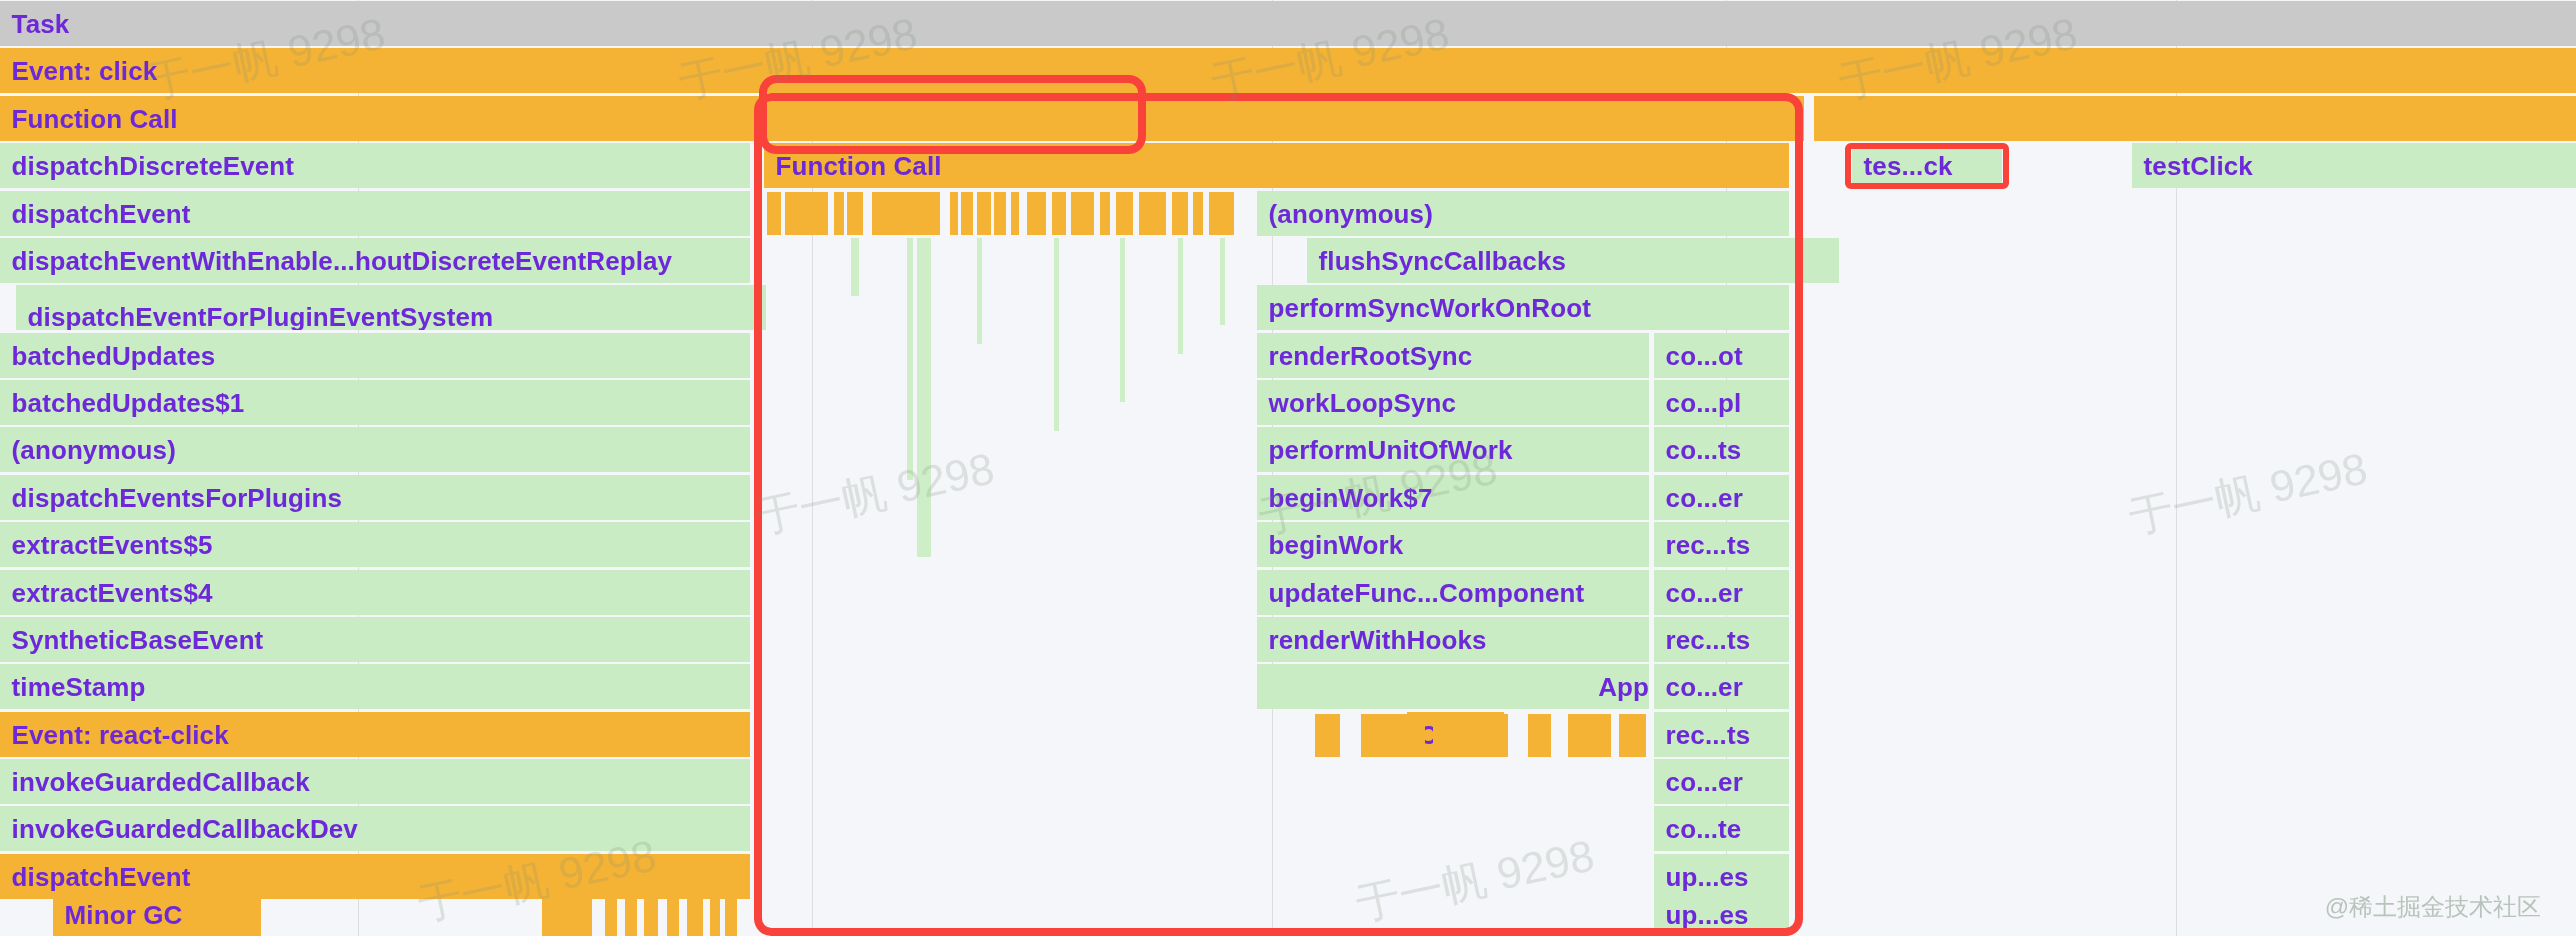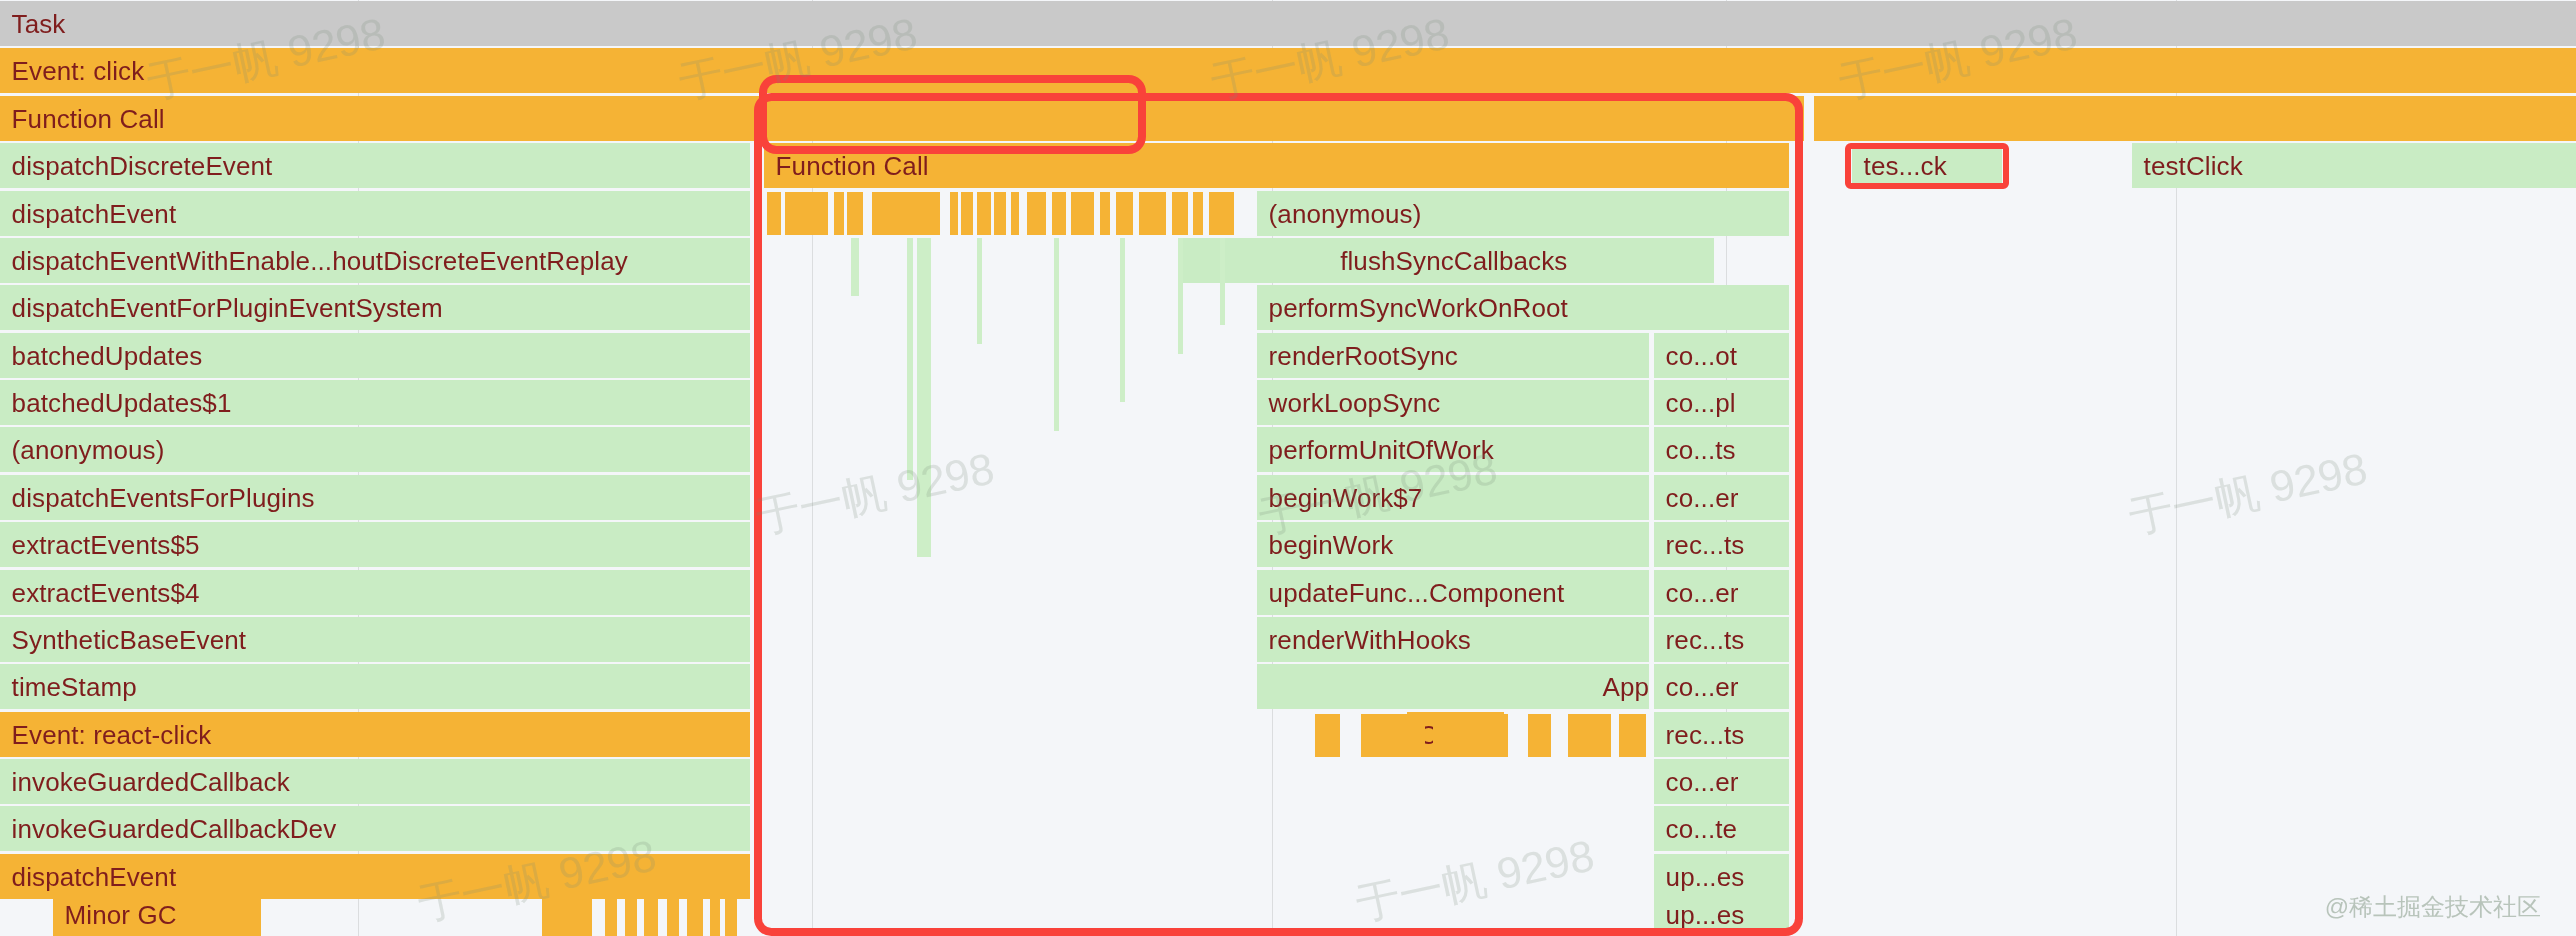--- a/index.html
+++ b/index.html
@@ -6,21 +6,21 @@
   body{font-family:"Liberation Sans","DejaVu Sans",sans-serif;}
   #stage{position:relative;width:2576px;height:936px;overflow:hidden;background:#f4f6f9;}
 
   
   .vgrid{position:absolute;top:0;bottom:0;width:1px;background:rgba(0,0,0,0.10);pointer-events:none;}
 
   
   .row{position:absolute;left:0;width:2576px;height:47px;}
   .bar{position:absolute;top:1px;height:45px;box-sizing:border-box;
        display:flex;align-items:center;overflow:hidden;white-space:nowrap;}
-  .bar .lbl{padding-left:11.6px;font-size:26px;line-height:1;color:#7f1d1d;letter-spacing:0.1px;}
+  .bar .lbl{padding-left:11.6px;font-size:26px;line-height:1;color:#6d28d9;letter-spacing:0.1px;font-weight:bold;}
 
   .t-task   {background:#c9c9c9;}
   .t-orange {background:#f5b335;}
   .t-green  {background:#c9ecc4;}
 
   
   .frag{position:absolute;top:2.9px;height:43px;background:#f5b335;}
   .fragG{position:absolute;background:#cdeec7;}
 
   
@@ -79,26 +79,26 @@
         <span class="lbl">dispatchEvent</span>
       </div>
       <div class="bar t-green" style="left: 1257px; width: 532px;">
         <span class="lbl">(anonymous)</span>
       </div>
     </div>
     <div class="row" style="top: 237px;">
       <div class="bar t-green" style="left: 0px; width: 750px;">
         <span class="lbl">dispatchEventWithEnable...houtDiscreteEventReplay</span>
       </div>
-      <div class="bar t-green" style="left: 1182px; width: 532px; justify-content: center;">
+      <div class="bar t-green" style="left: 1307px; width: 532px;">
         <span class="lbl">flushSyncCallbacks</span>
       </div>
     </div>
     <div class="row" style="top: 284px;">
-      <div class="bar t-green" style="left: 0px; width: 750px;">
+      <div class="bar t-green" style="left: 16px; width: 750px; align-items: flex-end;">
         <span class="lbl">dispatchEventForPluginEventSystem</span>
       </div>
       <div class="bar t-green" style="left: 1257px; width: 532px;">
         <span class="lbl">performSyncWorkOnRoot</span>
       </div>
     </div>
     <div class="row" style="top: 332px;">
       <div class="bar t-green" style="left: 0px; width: 750px;">
         <span class="lbl">batchedUpdates</span>
       </div>

